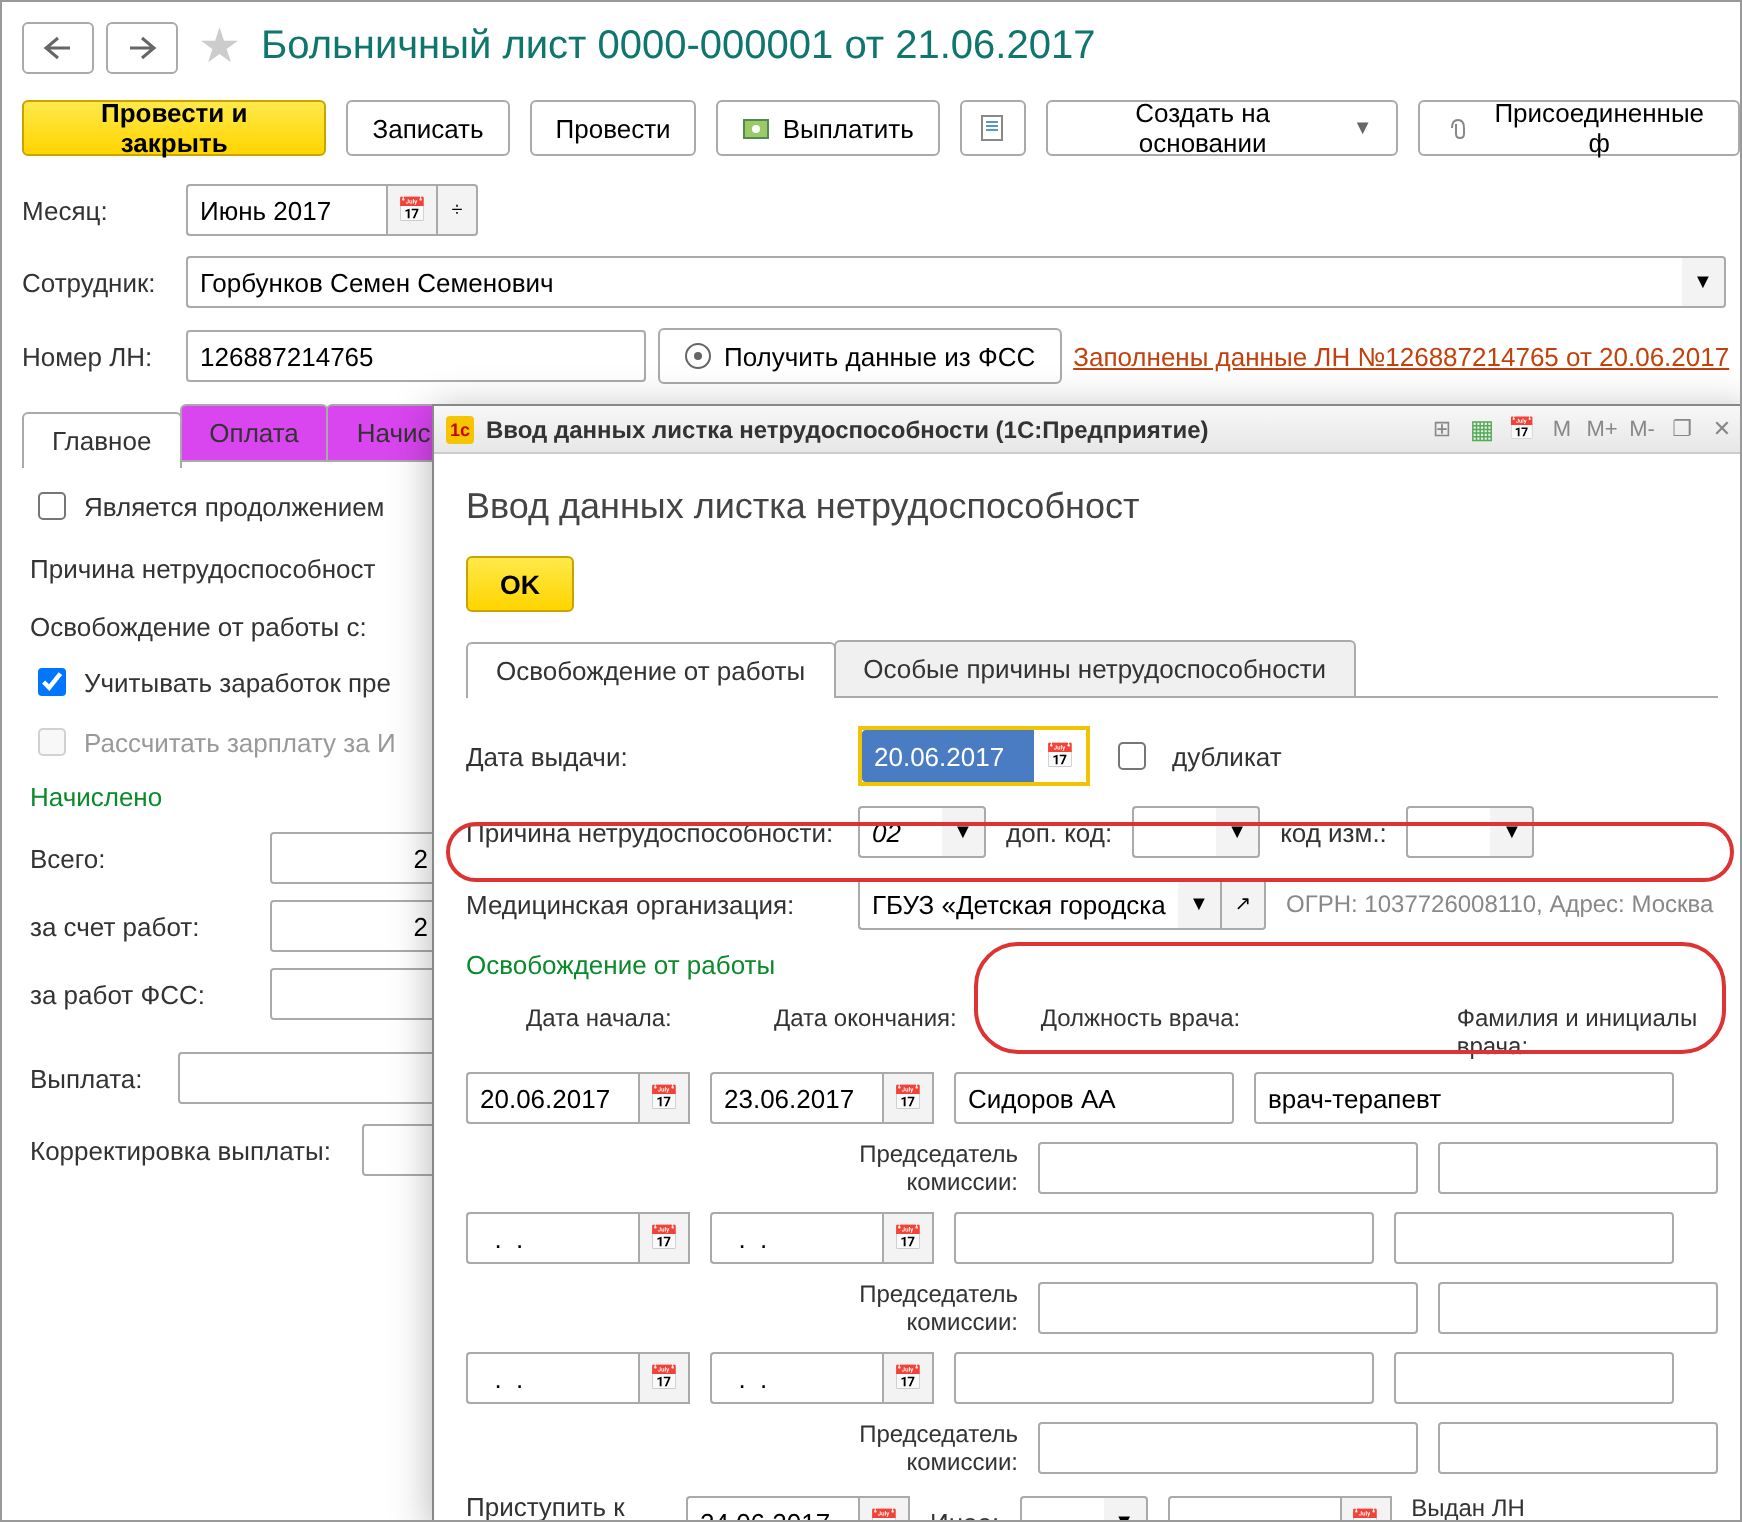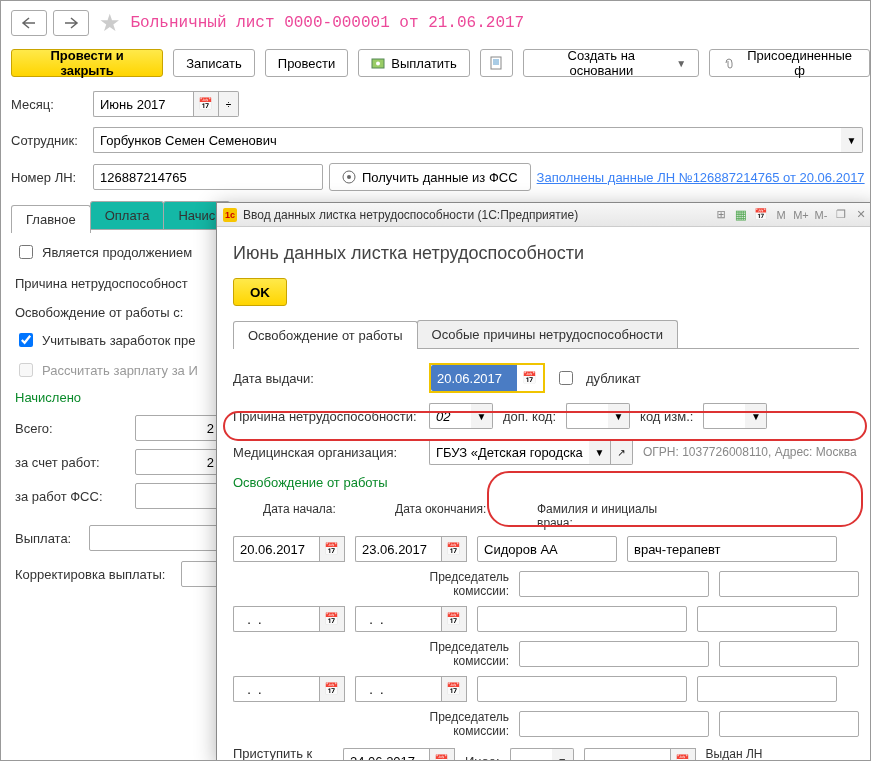--- a/index.html
+++ b/index.html
@@ -1,56 +1,56 @@
 <!DOCTYPE html>
 <html><head>
 <meta charset="utf-8">
 <style>
 * { box-sizing: border-box; font-family: Arial, sans-serif; }
 body { margin: 0; background: #fff; font-size: 13px; color: #333; width: 871px; height: 761px; overflow: hidden; position: relative; border: 1px solid #999; }
 .main { padding: 8px 0 0 10px; }
 .header-row { display: flex; align-items: center; gap: 6px; margin-bottom: 12px; }
 .nav-btn { width: 36px; height: 26px; border: 1px solid #aaa; background: #fff; border-radius: 3px; display: inline-flex; align-items: center; justify-content: center; cursor: pointer; }
 .star-icon { color: #ccc; font-size: 24px; margin: 0 4px; }
-.page-title { font-size: 16px; color: #ec4899; font-family: Liberation Mono, monospace; }
+.page-title { font-size: 20px; color: #0f766e; }
 .toolbar { display: flex; gap: 10px; align-items: flex-start; margin-bottom: 14px; }
 .btn { height: 28px; padding: 0 12px; border: 1px solid #aaa; background: #fff; border-radius: 3px; cursor: pointer; display: inline-flex; align-items: center; gap: 6px; font-size: 13px; }
 .btn-primary { background: linear-gradient(#ffe94a, #ffd500); border-color: #c9a400; font-weight: bold; }
 .btn .drop { font-size: 10px; color: #666; margin-left: 4px; }
 .icon-box { width: 14px; height: 14px; display: inline-block; }
 .field-row { display: flex; align-items: center; margin-bottom: 10px; gap: 6px; }
 .field-label { width: 76px; }
 .input { height: 26px; border: 1px solid #aaa; background: #fff; padding: 0 6px; border-radius: 2px; font-size: 13px; }
 .input-sm { width: 100px; }
 .input-wide { flex: 1; }
 .date-group { display: flex; }
 .date-group .input { border-right: none; border-radius: 2px 0 0 2px; }
 .date-group .cal-btn { width: 26px; height: 26px; border: 1px solid #aaa; background: #f3f3f3; border-radius: 0; display: inline-flex; align-items: center; justify-content: center; cursor: pointer; font-size: 12px; }
 .date-group .step-btn { width: 20px; height: 26px; border: 1px solid #aaa; border-left: none; background: #f3f3f3; border-radius: 0 2px 2px 0; cursor: pointer; font-size: 10px; }
 .sel-group { display: flex; }
 .sel-group .input { border-right: none; border-radius: 2px 0 0 2px; }
 .sel-group .sel-btn { width: 22px; height: 26px; border: 1px solid #aaa; border-left: none; background: #f3f3f3; display: inline-flex; align-items: center; justify-content: center; cursor: pointer; font-size: 10px; }
 .sel-group .sel-btn:last-child { border-radius: 0 2px 2px 0; }
-.link { color: #3b82f6; text-decoration: underline; cursor: pointer; }
+.link { color: #c2410c; text-decoration: underline; cursor: pointer; }
 .tabs { display: flex; border-bottom: 1px solid #aaa; margin-top: 6px; }
-.tab { padding: 6px 14px; border: 1px solid #aaa; border-bottom: none; background: #14b8a6; cursor: pointer; margin-right: -1px; font-size: 13px; border-radius: 3px 3px 0 0; }
+.tab { padding: 6px 14px; border: 1px solid #aaa; border-bottom: none; background: #d946ef; cursor: pointer; margin-right: -1px; font-size: 13px; border-radius: 3px 3px 0 0; }
 .tab.active { background: #fff; position: relative; top: 4px; }
 .tab-body { padding: 12px 0 0 4px; }
 .chk-row { display: flex; align-items: center; gap: 6px; margin-bottom: 10px; }
 .chk { width: 14px; height: 14px; }
 .disabled-text { color: #999; }
 .section-title { color: #0a8a2a; margin: 8px 0 10px 0; }
 .num-row { display: flex; align-items: center; margin-bottom: 8px; }
 .num-label { width: 120px; }
 .num-input { width: 104px; text-align: right; }
 
 .modal { position: absolute; left: 215px; top: 201px; width: 660px; height: 560px; background: #fff; border: 1px solid #888; box-shadow: 0 4px 20px rgba(0,0,0,0.3); }
 .modal-titlebar { height: 24px; background: linear-gradient(#f7f7f7,#e7e7e7); display: flex; align-items: center; padding: 0 6px; font-size: 12px; border-bottom: 1px solid #ccc; }
 .modal-titlebar .ico { width: 14px; height: 14px; background: #f7c500; border-radius: 2px; margin-right: 6px; display: inline-flex; align-items: center; justify-content: center; font-size: 9px; color: #c00; font-weight: bold; }
-.modal-titlebar .wtitle { flex: 1; }
+.modal-titlebar .wtitle { flex: 1; font-weight: bold; }
 .modal-titlebar .win-icons { display: flex; gap: 4px; align-items: center; }
 .modal-titlebar .wi { width: 16px; height: 16px; display: inline-flex; align-items: center; justify-content: center; font-size: 11px; color: #888; cursor: pointer; }
 .modal-body { padding: 12px 16px; }
 .modal-h1 { font-size: 18px; color: #444; margin: 4px 0 14px 0; }
 .ok-btn { background: linear-gradient(#ffe94a,#ffd500); border: 1px solid #c9a400; font-weight: bold; width: 54px; height: 28px; border-radius: 3px; cursor: pointer; margin-bottom: 14px; }
 .modal-tabs { display: flex; border-bottom: 1px solid #aaa; margin-bottom: 14px; }
 .modal-tab { padding: 6px 14px; border: 1px solid #aaa; border-bottom: none; background: #f0f0f0; cursor: pointer; margin-right: -1px; border-radius: 3px 3px 0 0; font-size: 13px; }
 .modal-tab.active { background: #fff; position: relative; top: 1px; }
 .mrow { display: flex; align-items: center; gap: 10px; margin-bottom: 10px; }
 .mlabel { width: 186px; }
@@ -213,21 +213,21 @@
       <span class="wi" style="color:#5a5;font-size:13px;">▦</span>
       <span class="wi" style="color:#c80;">📅</span>
       <span class="wi">M</span>
       <span class="wi">M+</span>
       <span class="wi">M-</span>
       <span class="wi">❐</span>
       <span class="wi">✕</span>
     </div>
   </div>
   <div class="modal-body">
-    <div class="modal-h1">Июнь данных листка нетрудоспособности</div>
+    <div class="modal-h1">Ввод данных листка нетрудоспособност</div>
     <button class="ok-btn">OK</button>
 
     <div class="modal-tabs">
       <div class="modal-tab active">Освобождение от работы</div>
       <div class="modal-tab">Особые причины нетрудоспособности</div>
     </div>
 
     <div class="mrow">
       <span class="mlabel">Дата выдачи:</span>
       <div class="date-group highlight-date">
@@ -264,20 +264,21 @@
         <button class="sel-btn">↗</button>
       </div>
       <span class="ogrn-text">ОГРН: 1037726008110, Адрес: Москва</span>
     </div>
 
     <h4 class="green-h">Освобождение от работы</h4>
 
     <div class="col-labels" style="margin-bottom:6px;">
       <div style="width:120px;">Дата начала:</div>
       <div style="width:130px;">Дата окончания:</div>
+      <div style="width:210px;">Должность врача:</div>
       <div style="width:140px;">Фамилия и инициалы врача:</div>
     </div>
 
     <div class="period-row">
       <div class="date-group">
           <input class="input" style="width: 86px;" value="20.06.2017">
           <button class="cal-btn">📅</button>
         </div>
       <div class="date-group">
           <input class="input" style="width: 86px;" value="23.06.2017">

